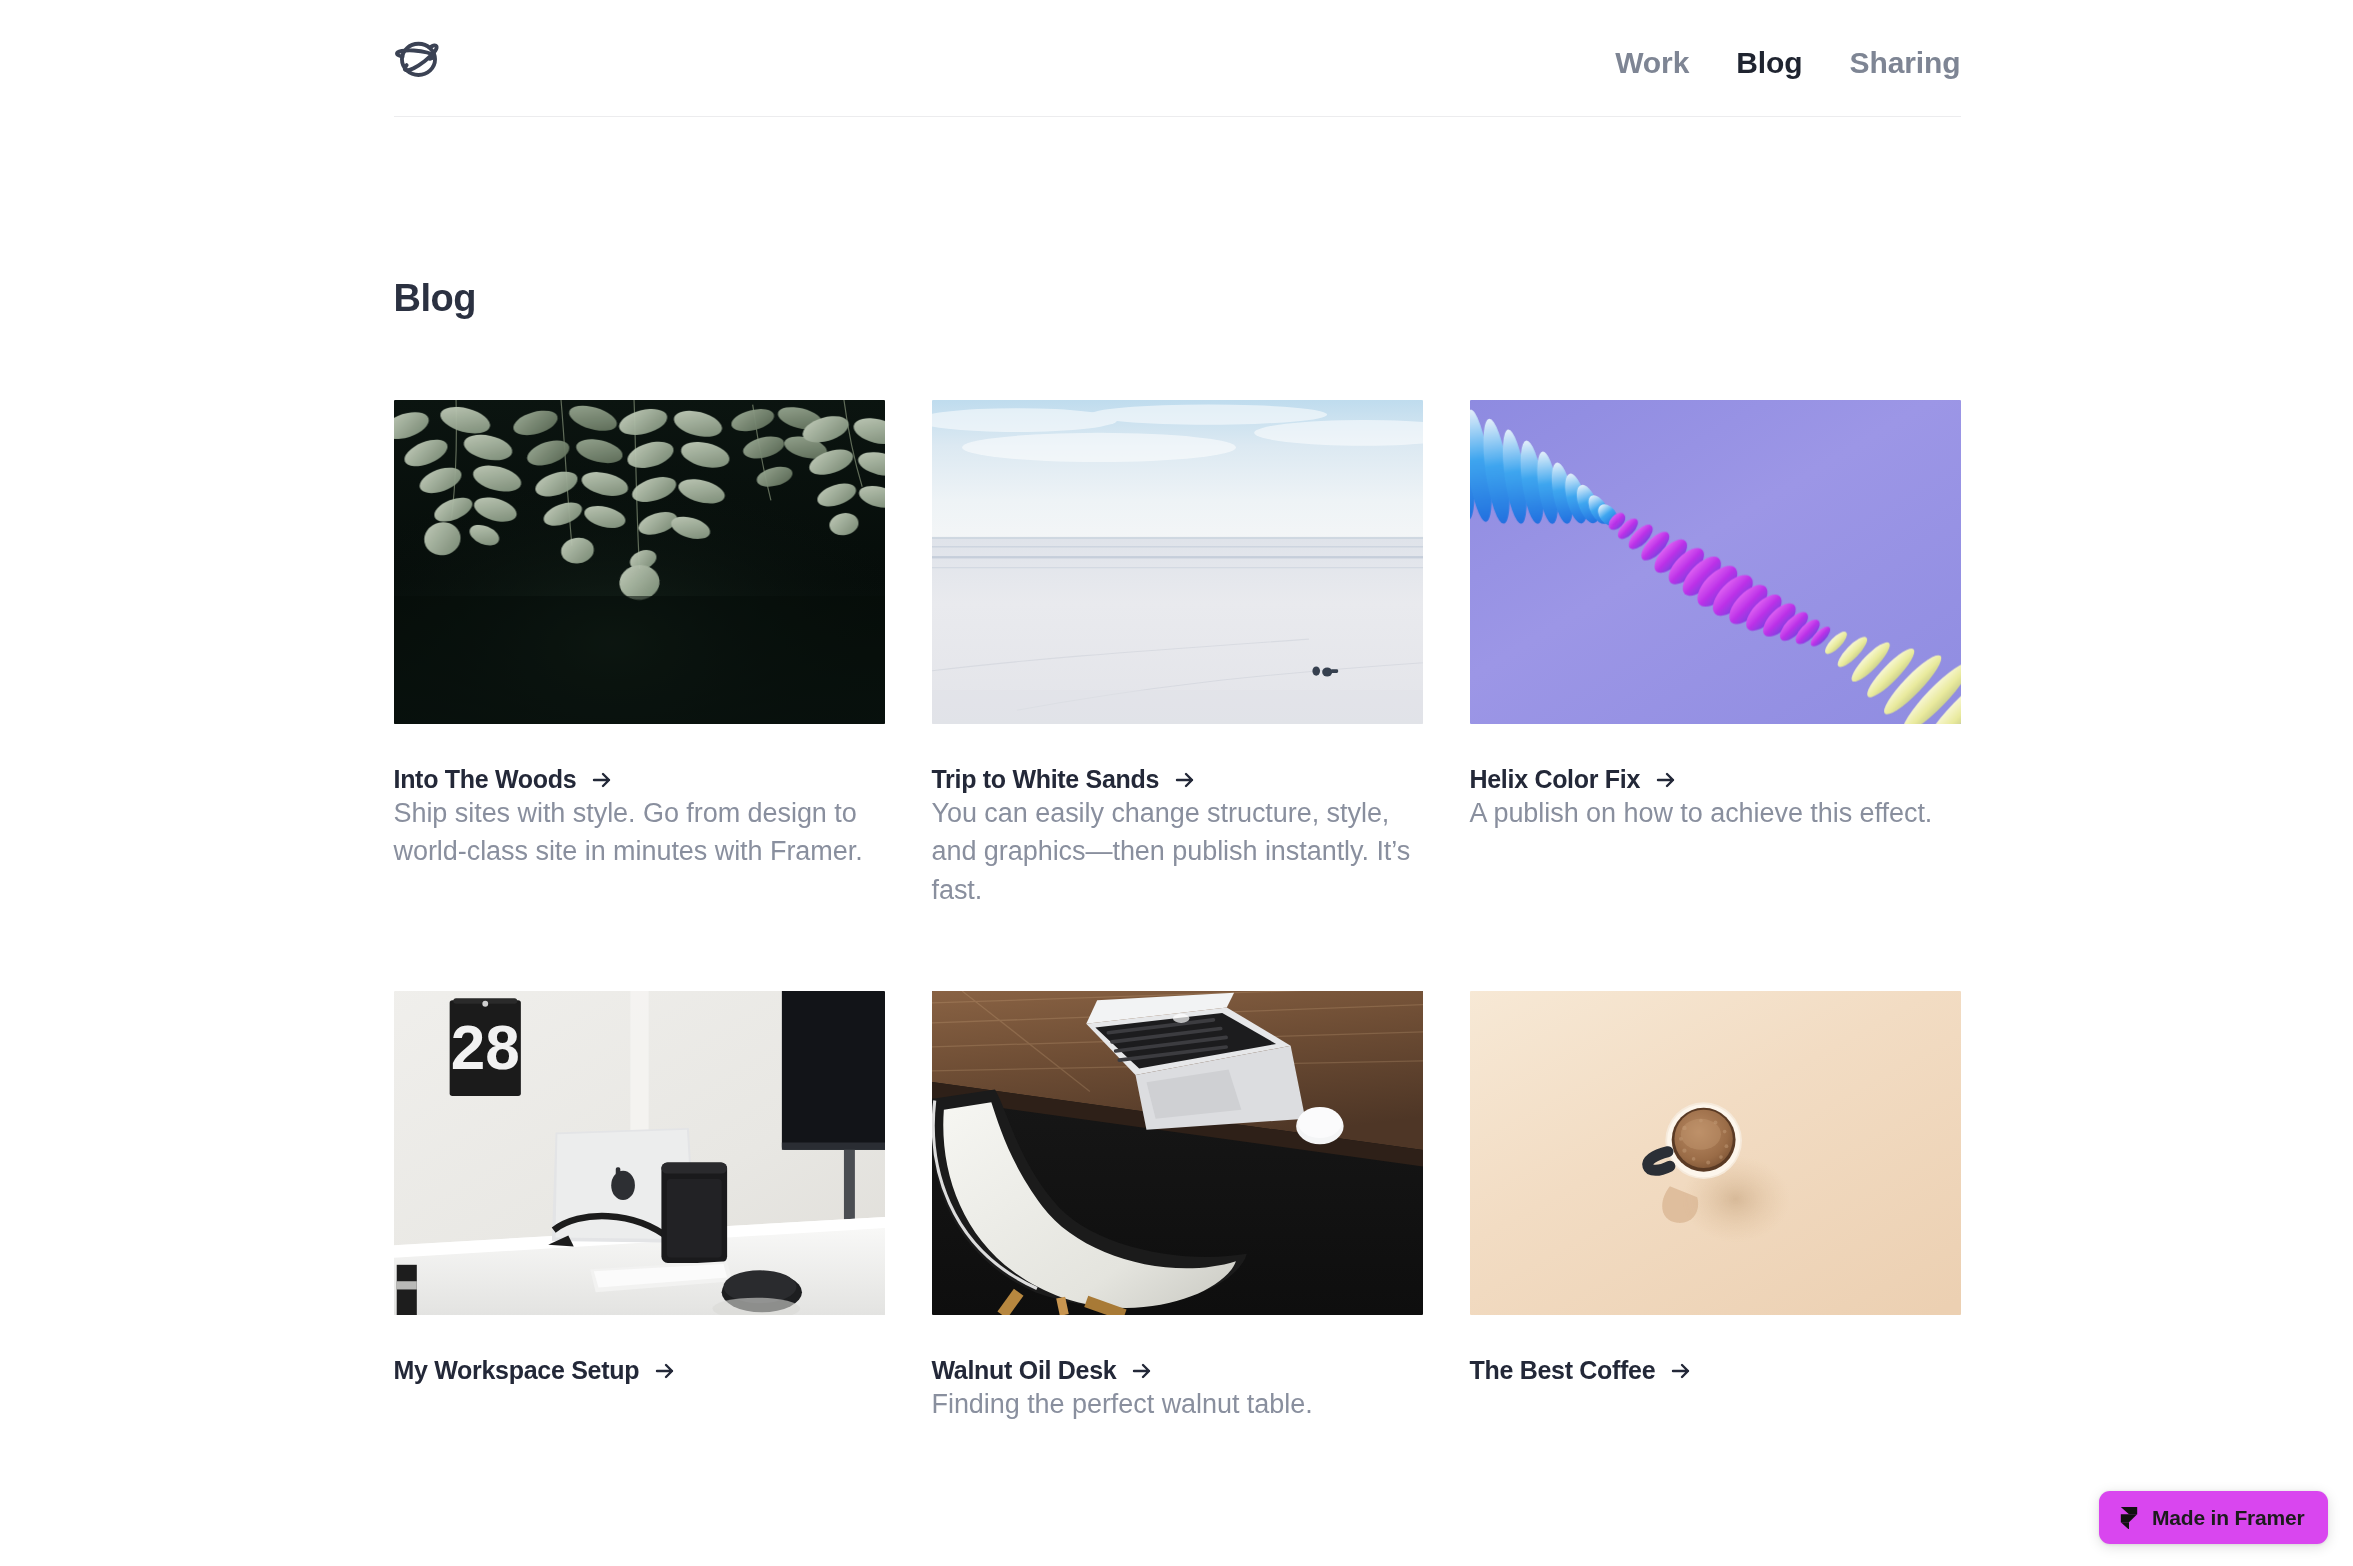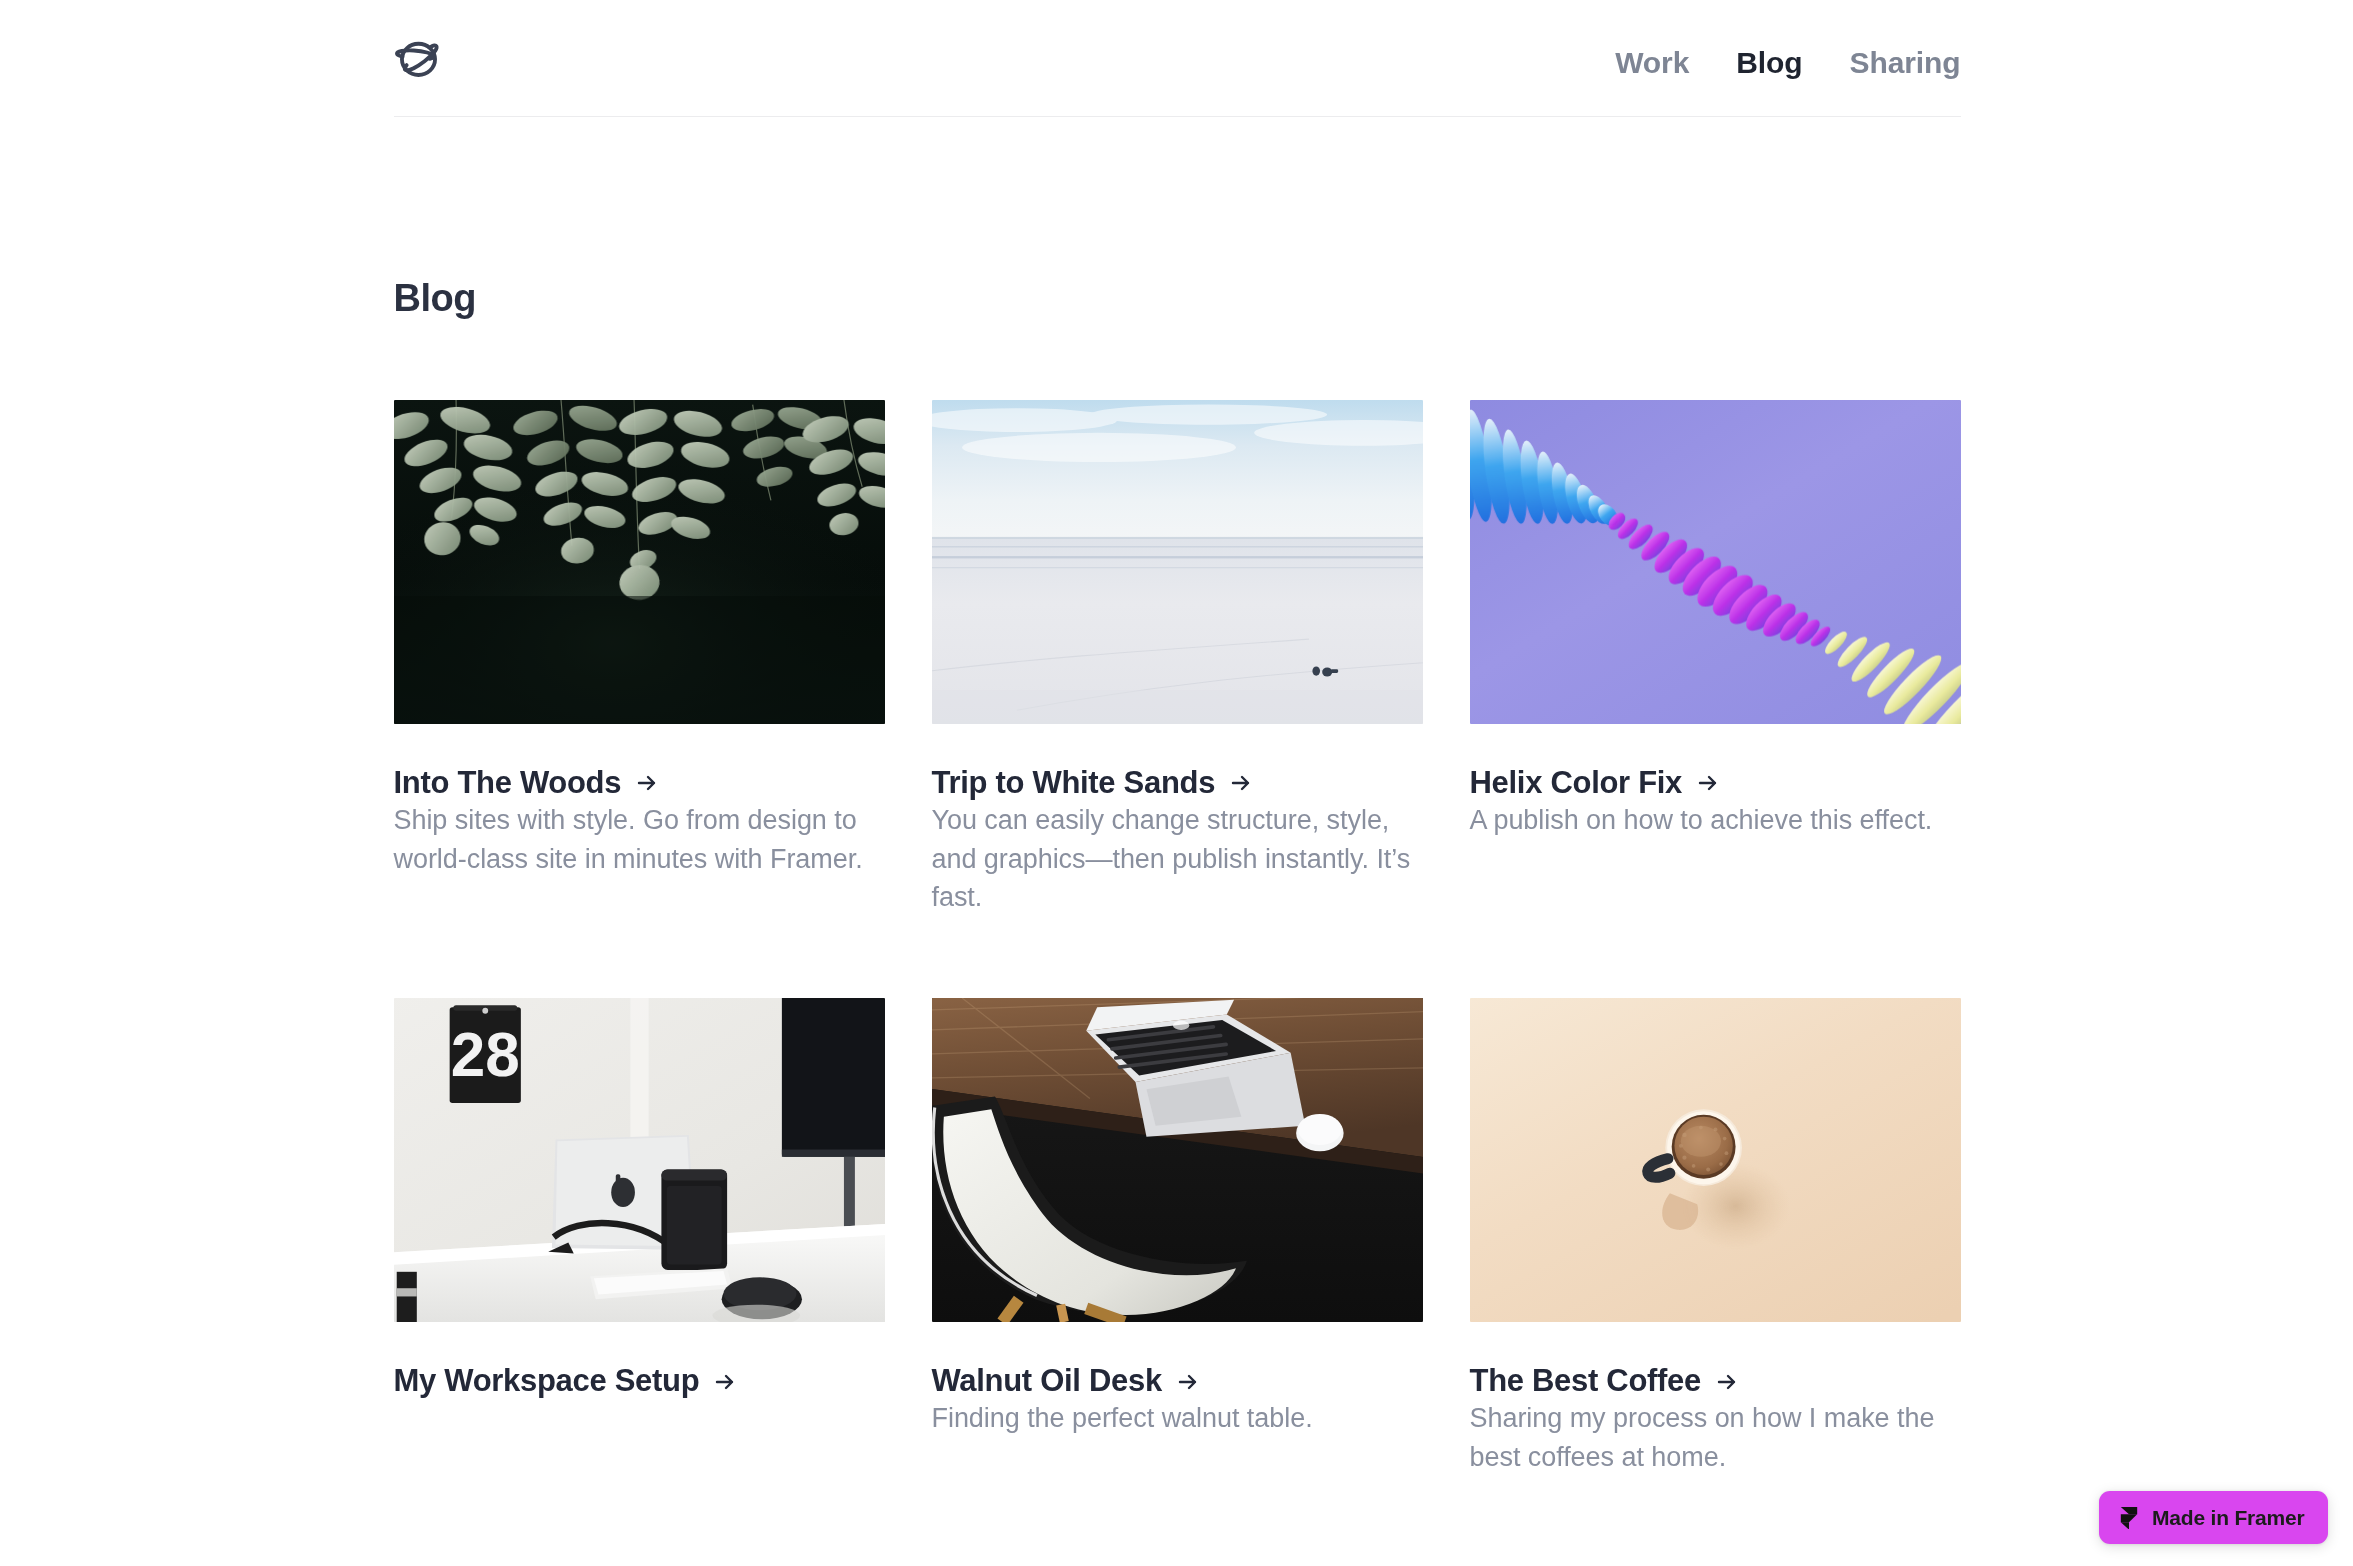--- a/index.html
+++ b/index.html
@@ -89,21 +89,21 @@
     height: 324px;
     border-radius: 1px;
     overflow: hidden;
     position: relative;
     display: block;
   }
   .thumb svg { display: block; width: 100%; height: 100%; }
 
   .card-title {
     margin-top: 40px;
-    font-size: 31px;
+    font-size: 25px;
     font-weight: 700;
     color: #232838;
     letter-spacing: -0.3px;
     display: flex;
     align-items: center;
     gap: 13.7px;
     line-height: 1.2;
   }
   .card-arrow {
     display: inline-block;
@@ -595,21 +595,20 @@
           </svg>
         </span>
         <span class="card-title">
           <span>The Best Coffee</span>
           <span class="card-arrow">
             <svg viewBox="0 0 24 24" fill="none" xmlns="http://www.w3.org/2000/svg" aria-hidden="true">
               <path d="M4 12h15M13 6l6 6-6 6" stroke="#232838" stroke-width="2.4" stroke-linecap="round" stroke-linejoin="round"></path>
             </svg>
           </span>
         </span>
-        <span class="card-desc">Sharing my process on how I make the best coffees at home.</span>
       </a>
 
     </section>
 
   </div>
 
   <a class="framer-badge" href="#">
     <span class="framer-badge-icon">
       <svg viewBox="0 0 22 26" xmlns="http://www.w3.org/2000/svg" aria-hidden="true">
         <path d="M2 1 H20 V9 H11 Z" fill="#111111"></path>

